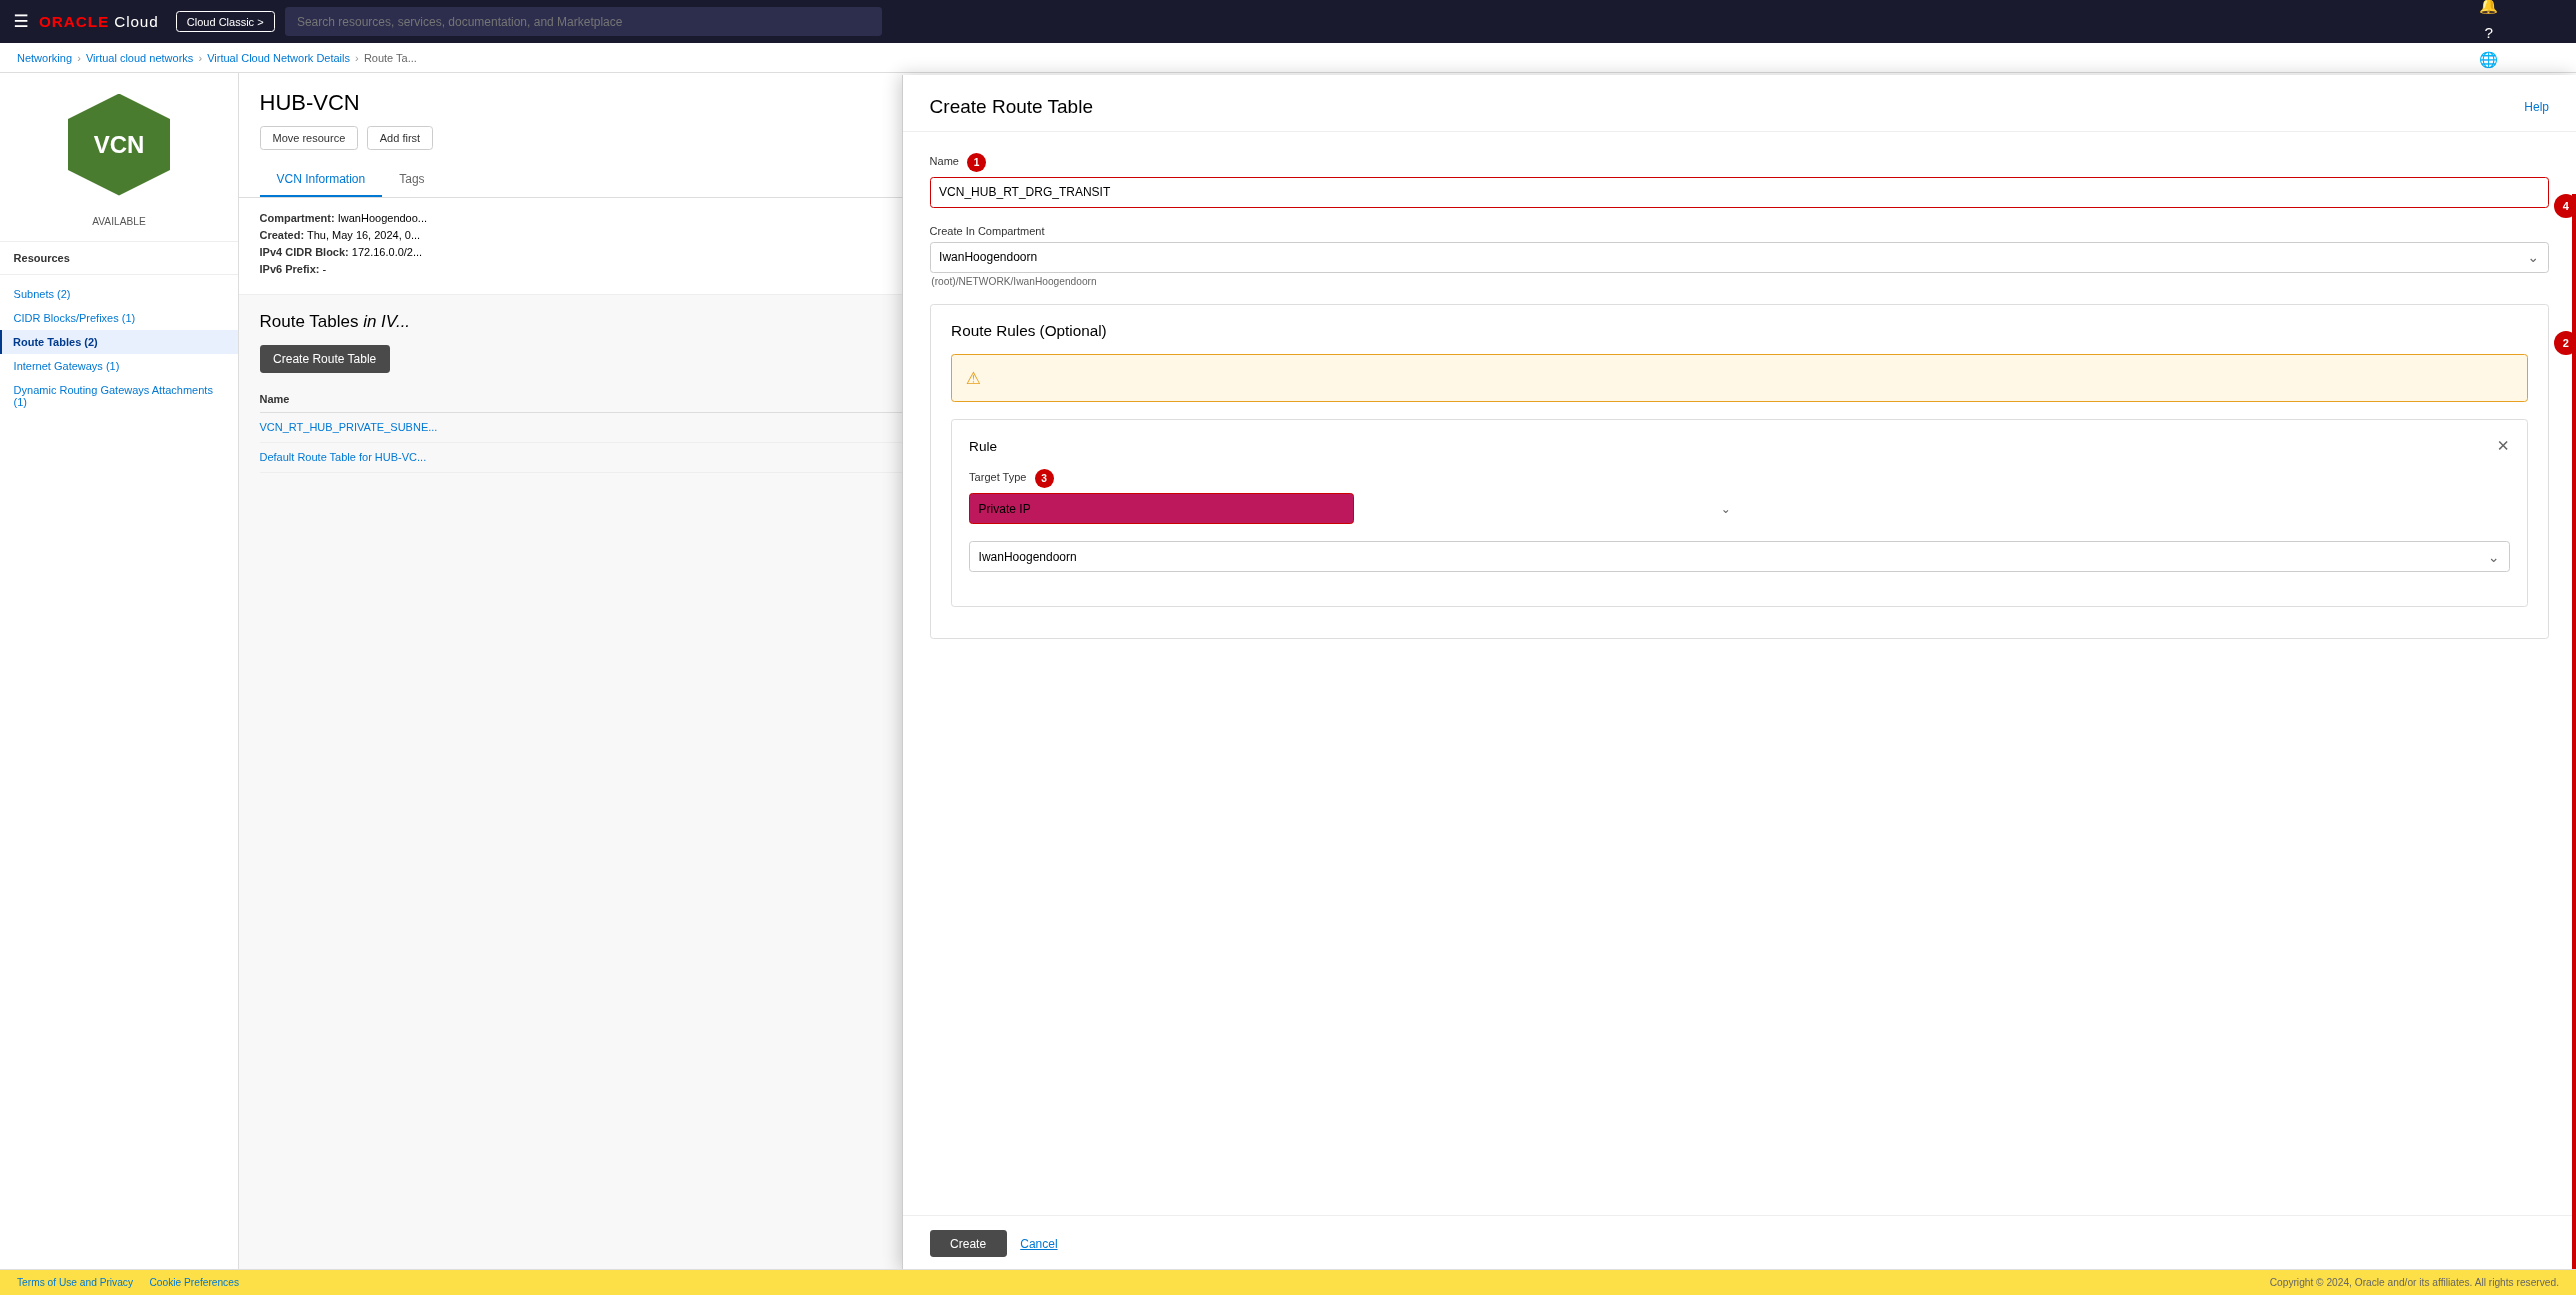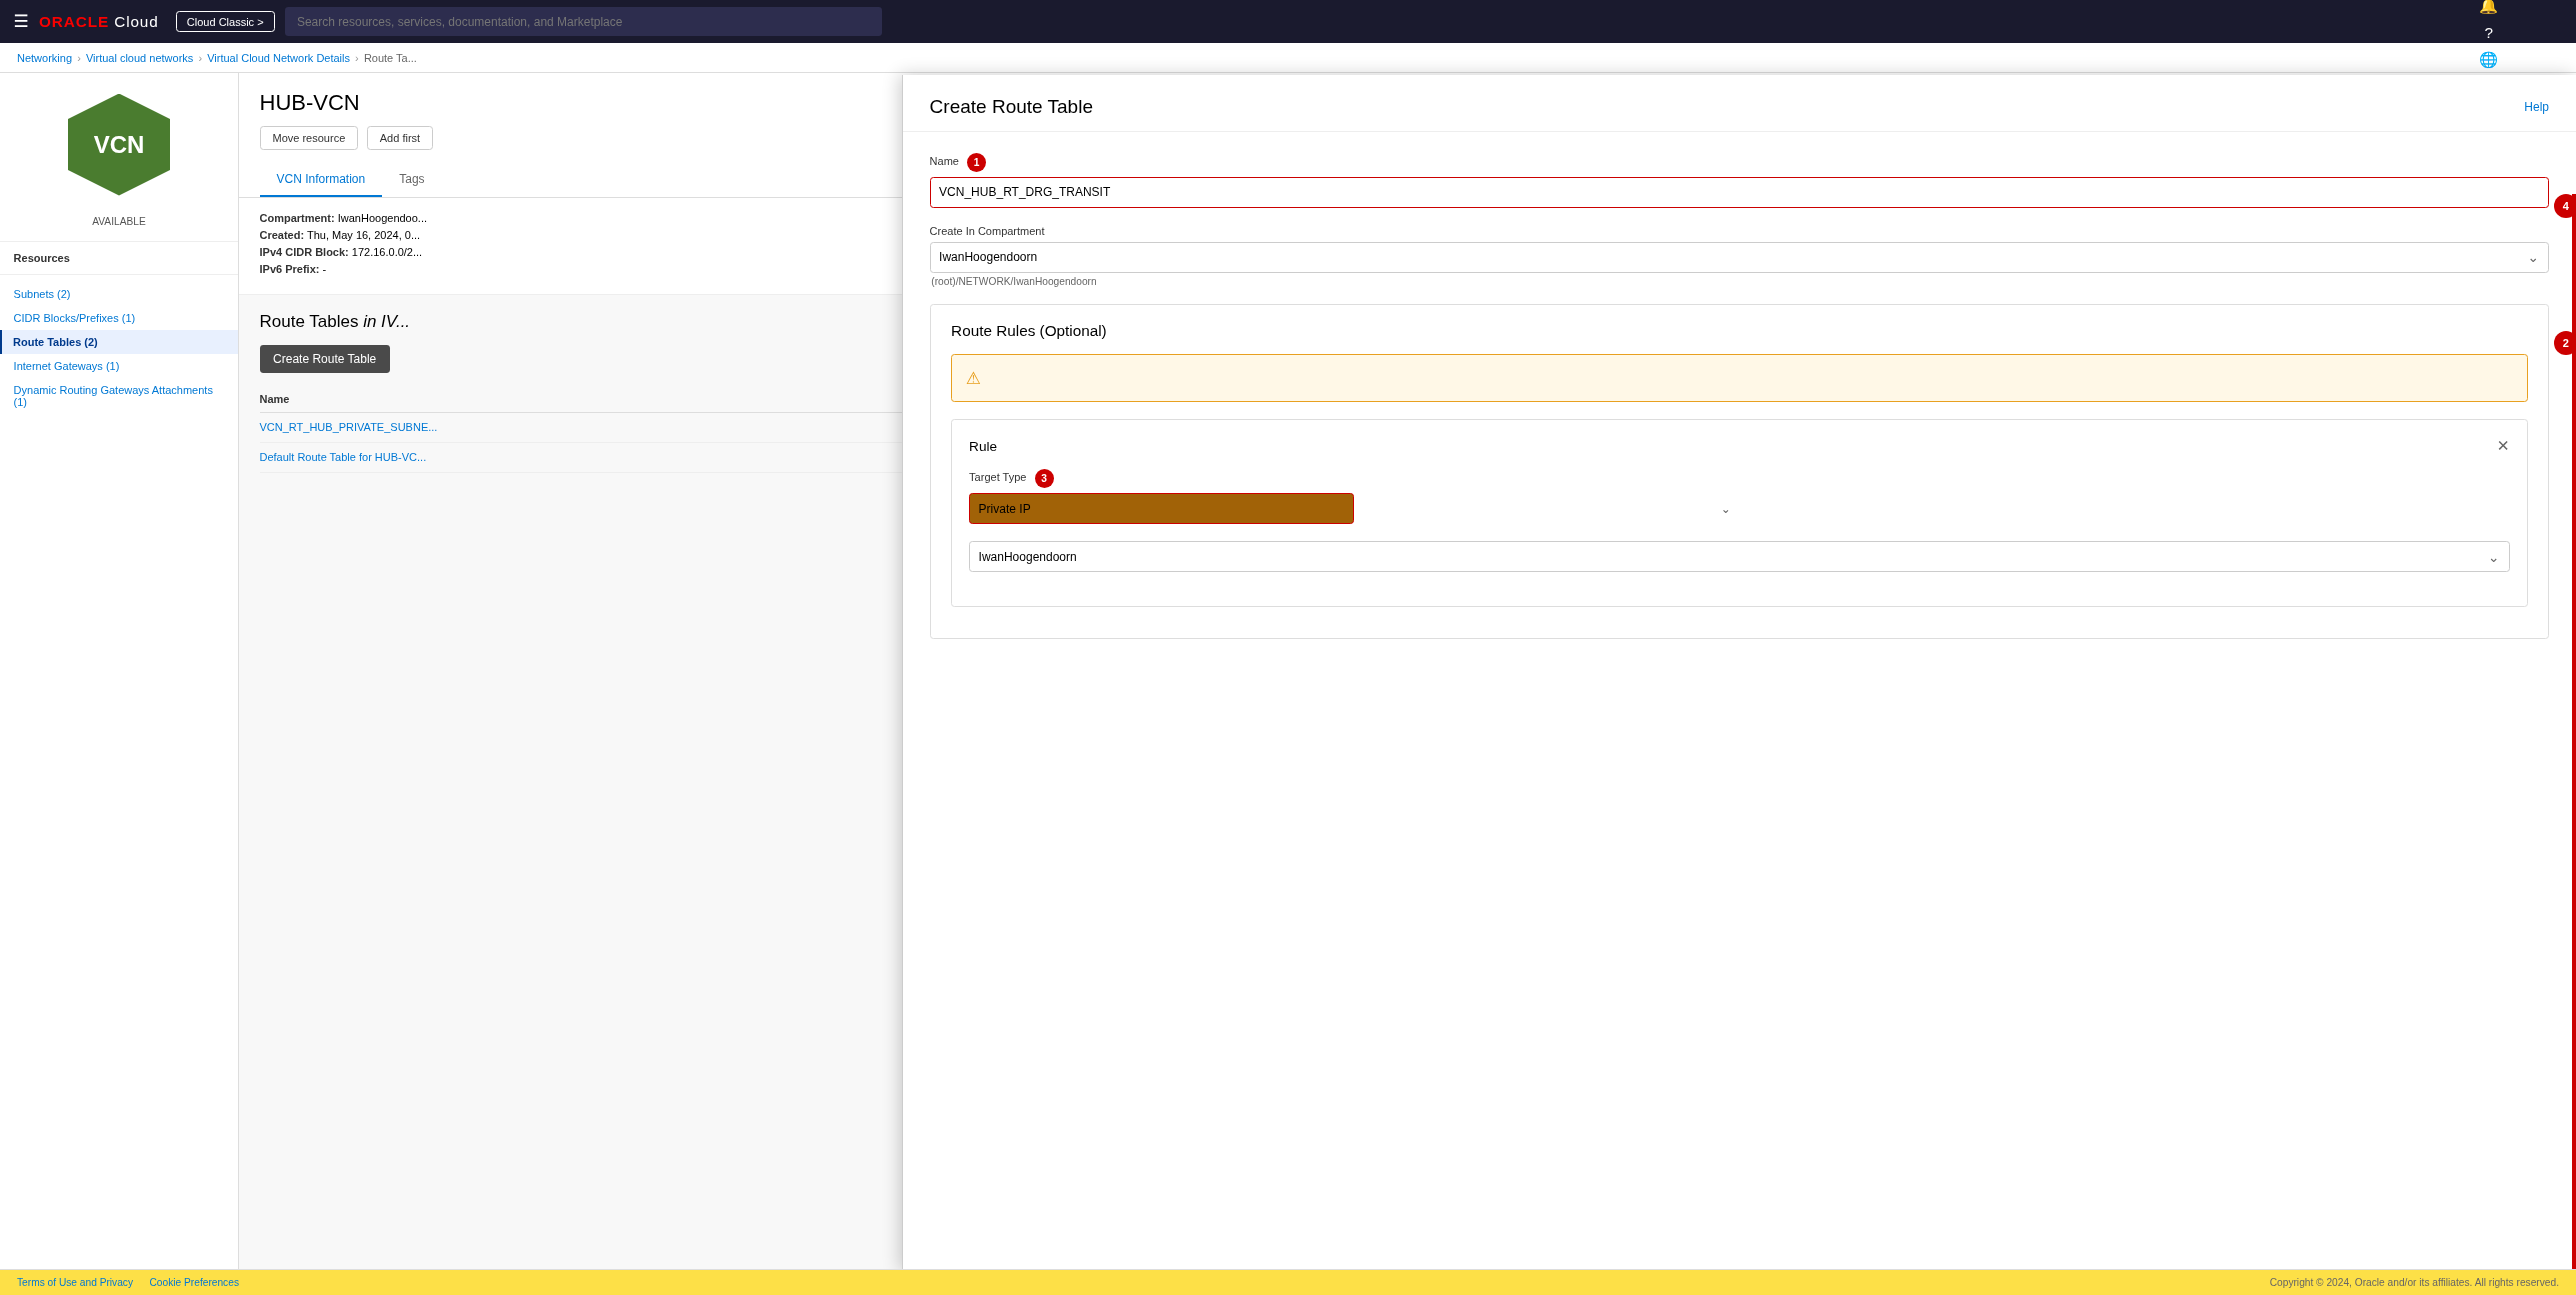--- a/index.html
+++ b/index.html
@@ -174,21 +174,21 @@
     .rule-card-header {
       display: flex; justify-content: space-between; align-items: center;
       margin-bottom: 13.6px;
     }
     .rule-card-title { font-size: 13.6px; font-weight: 500; }
     .rule-close { cursor: pointer; color: #666; font-size: 15.3px; border: none; background: none; }
 
     
     .form-select-red {
       width: 50%; height: 31px; border: 1.7px solid #c00; border-radius: 3.4px;
-      padding: 0 8.5px; font-size: 12px; outline: none; background: #a16207;
+      padding: 0 8.5px; font-size: 12px; outline: none; background: #be185d;
       appearance: none; cursor: pointer;
     }
 
     
     .modal-actions { display: flex; gap: 13.6px; align-items: center; padding: 13.6px 27px; border-top: 0.9px solid #eee; }
     .btn-create {
       background: #4a4a4a; color: white; border: none;
       padding: 6.8px 20.5px; border-radius: 3.4px; font-size: 12px; cursor: pointer;
     }
     .btn-cancel { color: #0078d4; background: none; border: none; font-size: 12px; cursor: pointer; text-decoration: underline; }
@@ -367,20 +367,24 @@
             <div class="select-wrapper">
               <select class="form-select">
                 <option>IwanHoogendoorn</option>
               </select>
             </div>
           </div>
         </div>
       </div>
     </div>
 
+    <div class="modal-actions">
+      <button class="btn-create">Create</button>
+      <button class="btn-cancel">Cancel</button>
+    </div>
   </div>
 </div>
 
 <div class="bottom-bar">
   <div>
     <a href="#">Terms of Use and Privacy</a>
     <a href="#">Cookie Preferences</a>
   </div>
   <div>Copyright © 2024, Oracle and/or its affiliates. All rights reserved.</div>
 </div>

